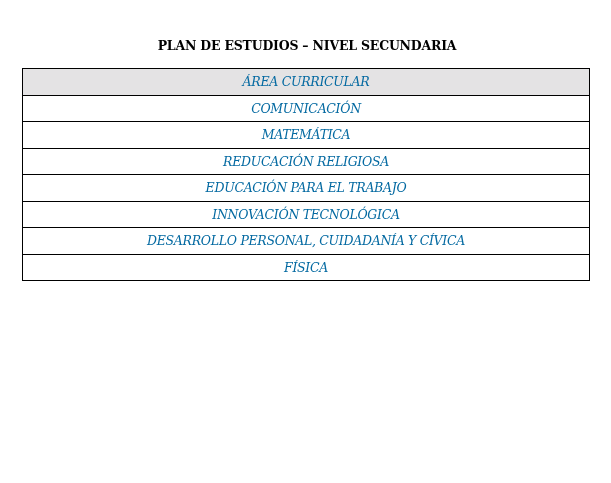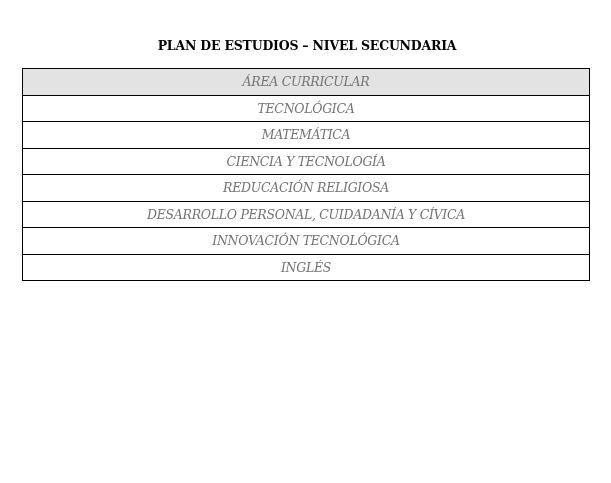--- a/index.html
+++ b/index.html
@@ -40,53 +40,53 @@
       border: 1px solid #000000;
       height: 25.5px;
       padding: 0;
       text-align: center;
       vertical-align: middle;
       font-family: "DejaVu Serif", serif;
       font-style: italic;
       font-weight: normal;
       font-size: 12.5px;
       letter-spacing: -0.3px;
-      color: #737373;
+      color: #0369a1;
     }
     .curriculum-table th {
       background: #e4e3e4;
     }
   </style>
 </head>
 <body>
 
 <div class="doc-title">PLAN DE ESTUDIOS – NIVEL SECUNDARIA</div>
 
 <table class="curriculum-table">
   <thead>
     <tr>
       <th>ÁREA CURRICULAR</th>
     </tr>
   </thead>
   <tbody>
     <tr>
-        <td>TECNOLÓGICA</td>
+        <td>COMUNICACIÓN</td>
       </tr>
     <tr>
         <td>MATEMÁTICA</td>
       </tr>
     <tr>
-        <td>CIENCIA Y TECNOLOGÍA</td>
+        <td>REDUCACIÓN RELIGIOSA</td>
       </tr>
     <tr>
-        <td>REDUCACIÓN RELIGIOSA</td>
+        <td>EDUCACIÓN PARA EL TRABAJO</td>
+      </tr>
+    <tr>
+        <td>INNOVACIÓN TECNOLÓGICA</td>
       </tr>
     <tr>
         <td>DESARROLLO PERSONAL, CUIDADANÍA Y CÍVICA</td>
       </tr>
     <tr>
-        <td>INNOVACIÓN TECNOLÓGICA</td>
-      </tr>
-    <tr>
-        <td>INGLÉS</td>
+        <td>FÍSICA</td>
       </tr>
   </tbody>
 </table>
 
 </body></html>

